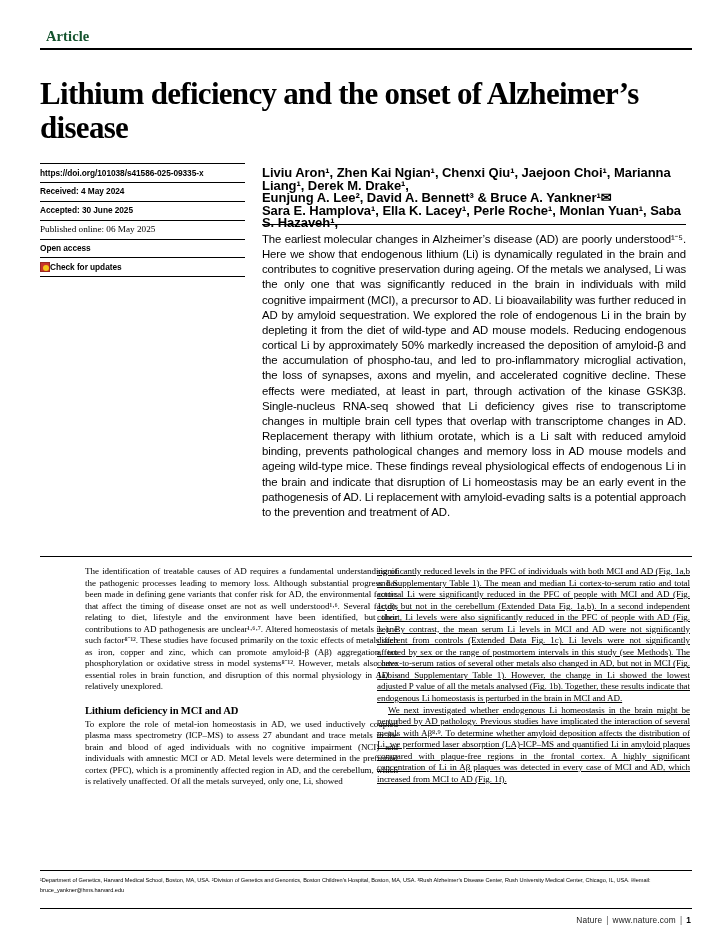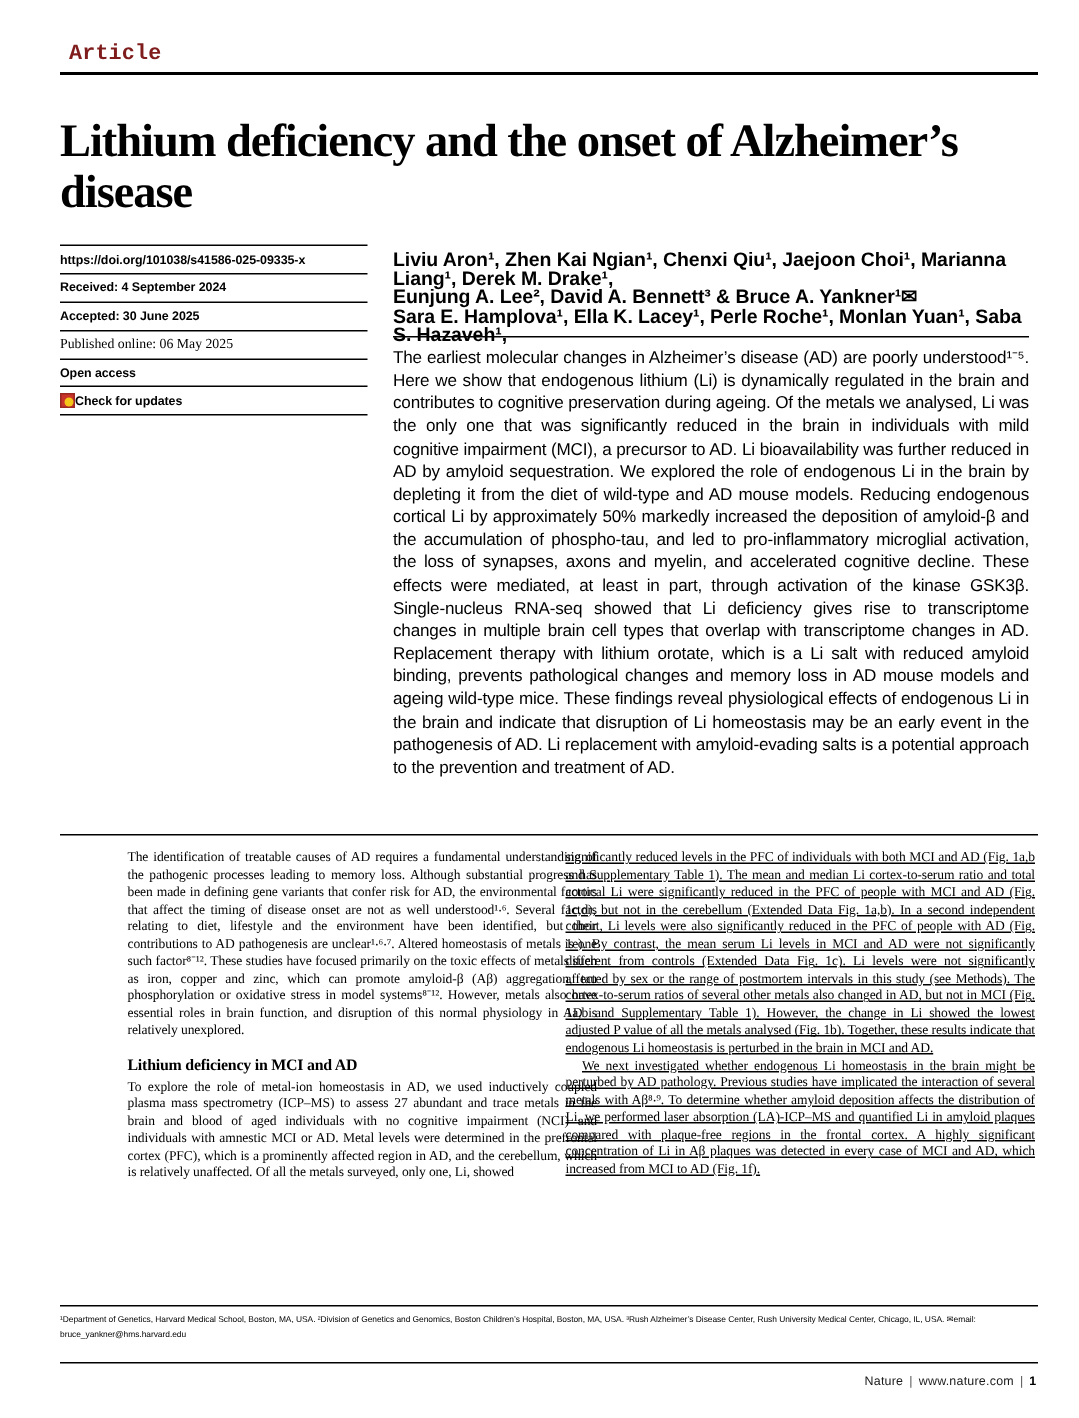--- a/index.html
+++ b/index.html
@@ -21,27 +21,27 @@
     height: 945px;
     padding: 0;
   }
 
   
   .masthead {
     position: absolute;
     left: 40px; top: 28px; width: 652px;
   }
   .masthead-label {
-    font-family: Liberation Mono, monospace;
+    font-family: Liberation Serif, serif;
     font-weight: bold;
     font-size: 14.5px;
     letter-spacing: 0.1px;
     line-height: 17px;
     padding-left: 6px;
-    color: #7f1d1d;
+    color: #14532d;
   }
   .masthead-rule {
     height: 2.2px;
     background: #000;
     margin-top: 3px;
   }
   .title {
     position: absolute;
     left: 40px; top: 56px; width: 640px;
     font-family: "Liberation Serif", serif;
@@ -193,21 +193,21 @@
 
   <div class="masthead">
     <div class="masthead-label">Article</div>
     <div class="masthead-rule"></div>
   </div>
 
   <h1 class="title">Lithium deficiency and the onset of Alzheimer’s disease</h1>
 
   <div class="meta">
     <div class="meta-row">https://doi.org/101038/s41586-025-09335-x</div>
-    <div class="meta-row">Received: 4 September 2024</div>
+    <div class="meta-row">Received: 4 May 2024</div>
     <div class="meta-row">Accepted: 30 June 2025</div>
     <div class="meta-row serif-row">Published online: 06 May 2025</div>
     <div class="meta-row">Open access</div>
     <div class="meta-row last">
       <span class="meta-check">
         <span class="crossmark"></span>
         <span>Check for updates</span>
       </span>
     </div>
   </div>

